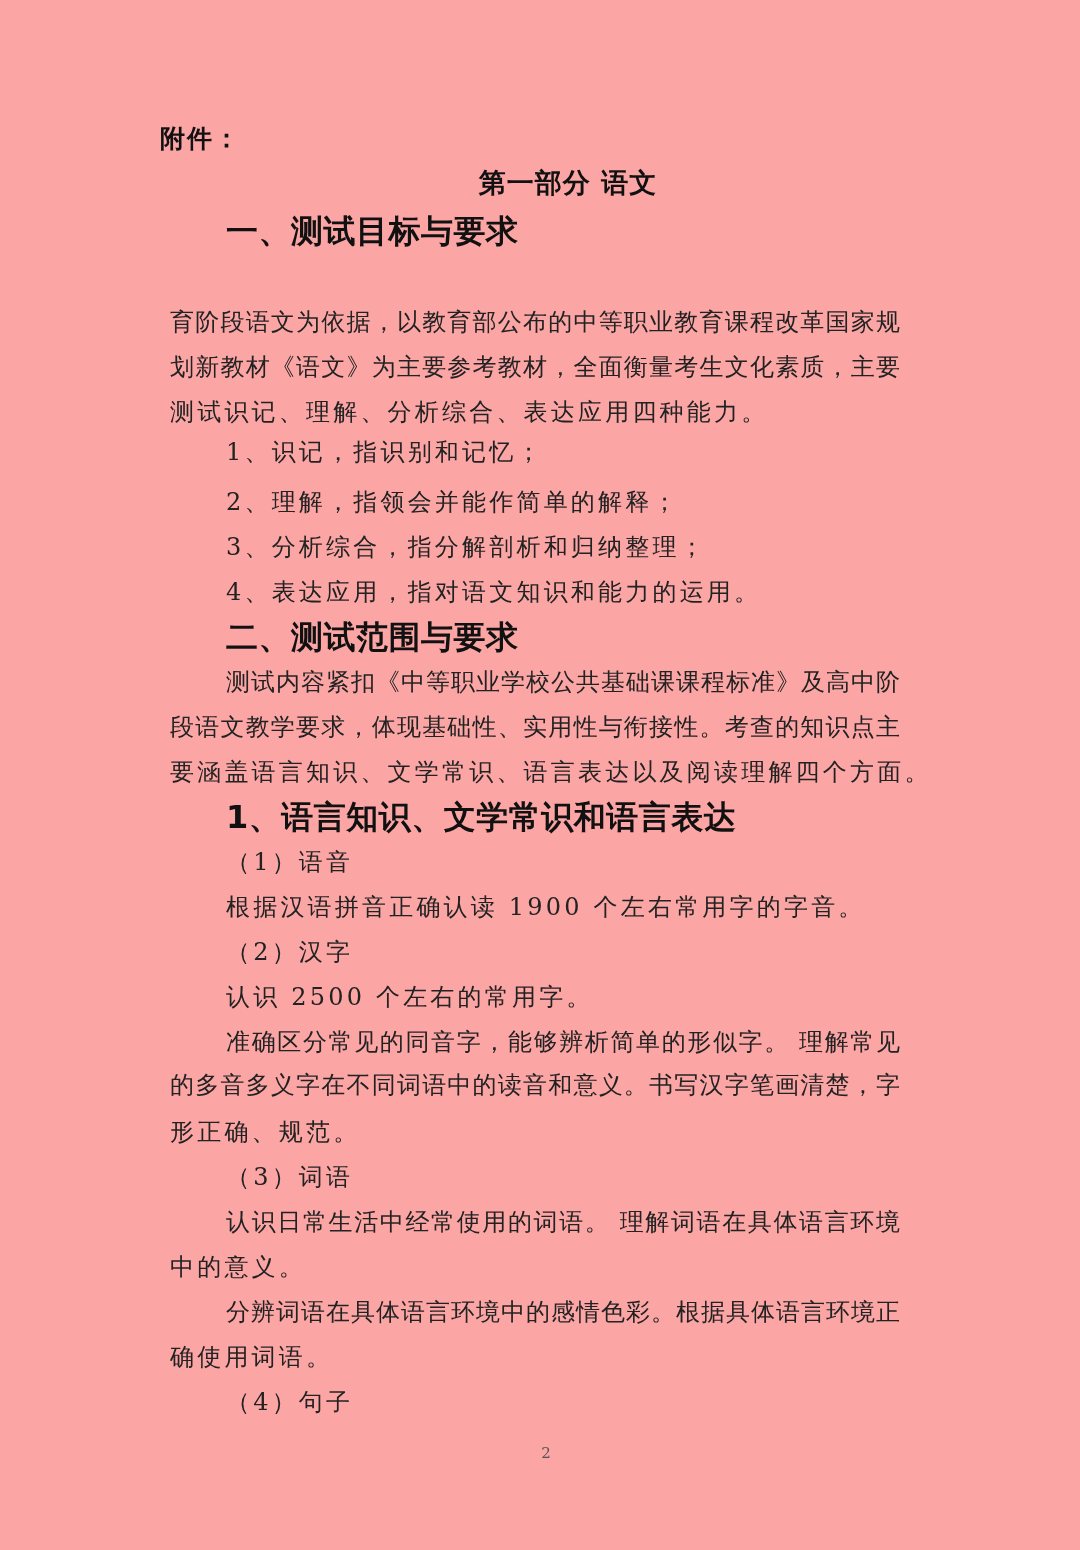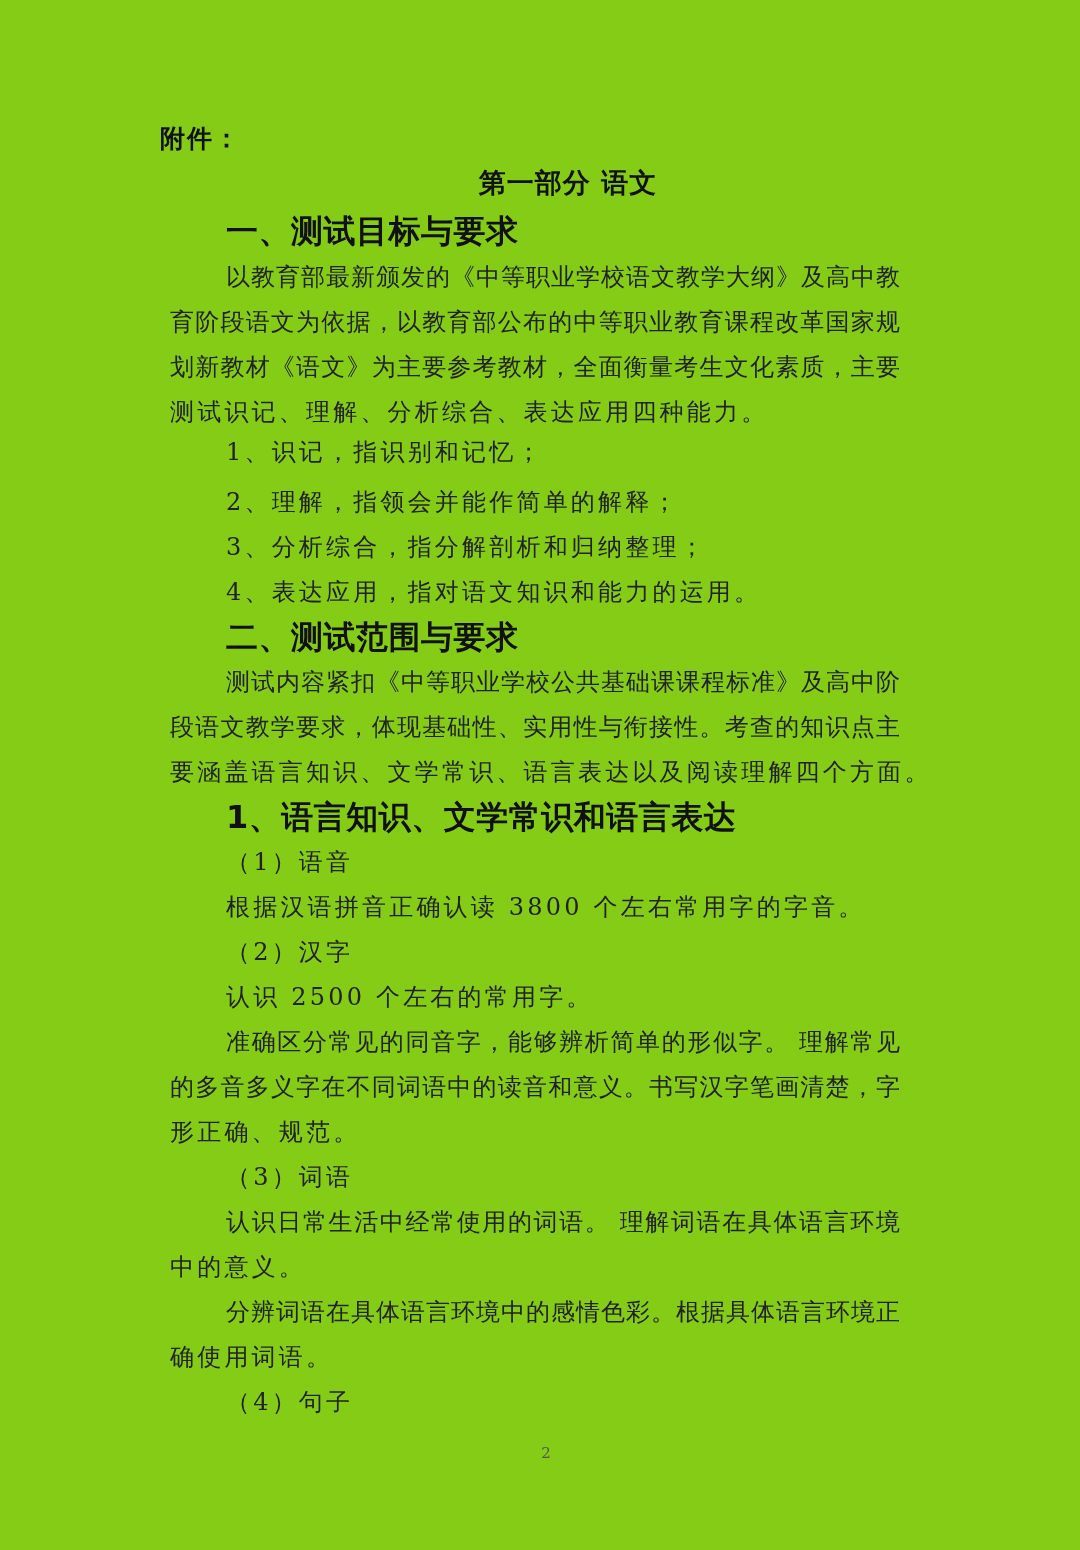--- a/index.html
+++ b/index.html
@@ -13,21 +13,21 @@
       position: relative;
       overflow: hidden;
       font-family: "DejaVu Serif", "Liberation Serif", serif;
       color: #1a1a1a;
     }
     .page {
       position: absolute;
       left: 0; top: 0;
       width: 1080px;
       height: 1550px;
-      background: #84cc16;
+      background: #fca5a5;
     }
     .line {
       position: absolute;
       white-space: nowrap;
       font-size: 24px;
       line-height: 30px;
       color: #222222;
       letter-spacing: 3.2px;
     }
     .full {
@@ -86,45 +86,44 @@
 <body>
 
 <div class="page">
 
   <div class="line attach">附件：</div>
 
   <div class="line title">第一部分 语文</div>
 
   <div class="line heading indent" style="top:216px;">一、测试目标与要求</div>
 
-  <div class="line indent" style="top:262px; width:674px; text-align:justify; text-align-last:justify; letter-spacing:0;">以教育部最新颁发的《中等职业学校语文教学大纲》及高中教</div>
   <div class="line full" style="top:307px;">育阶段语文为依据，以教育部公布的中等职业教育课程改革国家规</div>
   <div class="line full" style="top:352px;">划新教材《语文》为主要参考教材，全面衡量考生文化素质，主要</div>
   <div class="line flush" style="top:397px;">测试识记、理解、分析综合、表达应用四种能力。</div>
 
   <div class="line indent" style="top:437px;">1、识记，指识别和记忆；</div>
   <div class="line indent" style="top:487px;">2、理解，指领会并能作简单的解释；</div>
   <div class="line indent" style="top:532px;">3、分析综合，指分解剖析和归纳整理；</div>
   <div class="line indent" style="top:577px;">4、表达应用，指对语文知识和能力的运用。</div>
 
   <div class="line heading indent" style="top:622px;">二、测试范围与要求</div>
 
   <div class="line full" style="top:712px;">段语文教学要求，体现基础性、实用性与衔接性。考查的知识点主</div>
   <div class="line indent" style="top:667px; width:674px; text-align:justify; text-align-last:justify; letter-spacing:0;">测试内容紧扣《中等职业学校公共基础课课程标准》及高中阶</div>
   <div class="line flush" style="top:757px;">要涵盖语言知识、文学常识、语言表达以及阅读理解四个方面。</div>
 
   <div class="line heading indent" style="top:802px;">1、语言知识、文学常识和语言表达</div>
 
   <div class="line" style="left:226px; top:847px;">（1）语音</div>
-  <div class="line indent" style="top:892px;">根据汉语拼音正确认读 3800 个左右常用字的字音。</div>
+  <div class="line indent" style="top:892px;">根据汉语拼音正确认读 1900 个左右常用字的字音。</div>
 
   <div class="line" style="left:226px; top:937px;text-align:right;">（2）汉字</div>
   <div class="line indent" style="top:982px;">认识 2500 个左右的常用字。</div>
   <div class="line indent" style="top:1027px; width:674px; text-align:justify; text-align-last:justify; letter-spacing:0;">准确区分常见的同音字，能够辨析简单的形似字。 理解常见</div>
-  <div class="line full" style="top:1072px;">的多音多义字在不同词语中的读音和意义。书写汉字笔画清楚，字</div>
+  <div class="line full" style="top:1072px;font-family:Liberation Mono, monospace;">的多音多义字在不同词语中的读音和意义。书写汉字笔画清楚，字</div>
   <div class="line flush" style="top:1117px;">形正确、规范。</div>
 
   <div class="line" style="left:226px; top:1162px;">（3）词语</div>
   <div class="line indent" style="top:1207px; width:674px; text-align:justify; text-align-last:justify; letter-spacing:0;">认识日常生活中经常使用的词语。 理解词语在具体语言环境</div>
   <div class="line flush" style="top:1252px;">中的意义。</div>
   <div class="line indent" style="top:1297px; width:674px; text-align:justify; text-align-last:justify; letter-spacing:0;">分辨词语在具体语言环境中的感情色彩。根据具体语言环境正</div>
   <div class="line flush" style="top:1342px;">确使用词语。</div>
 
   <div class="line" style="left:226px; top:1387px;">（4）句子</div>
 

